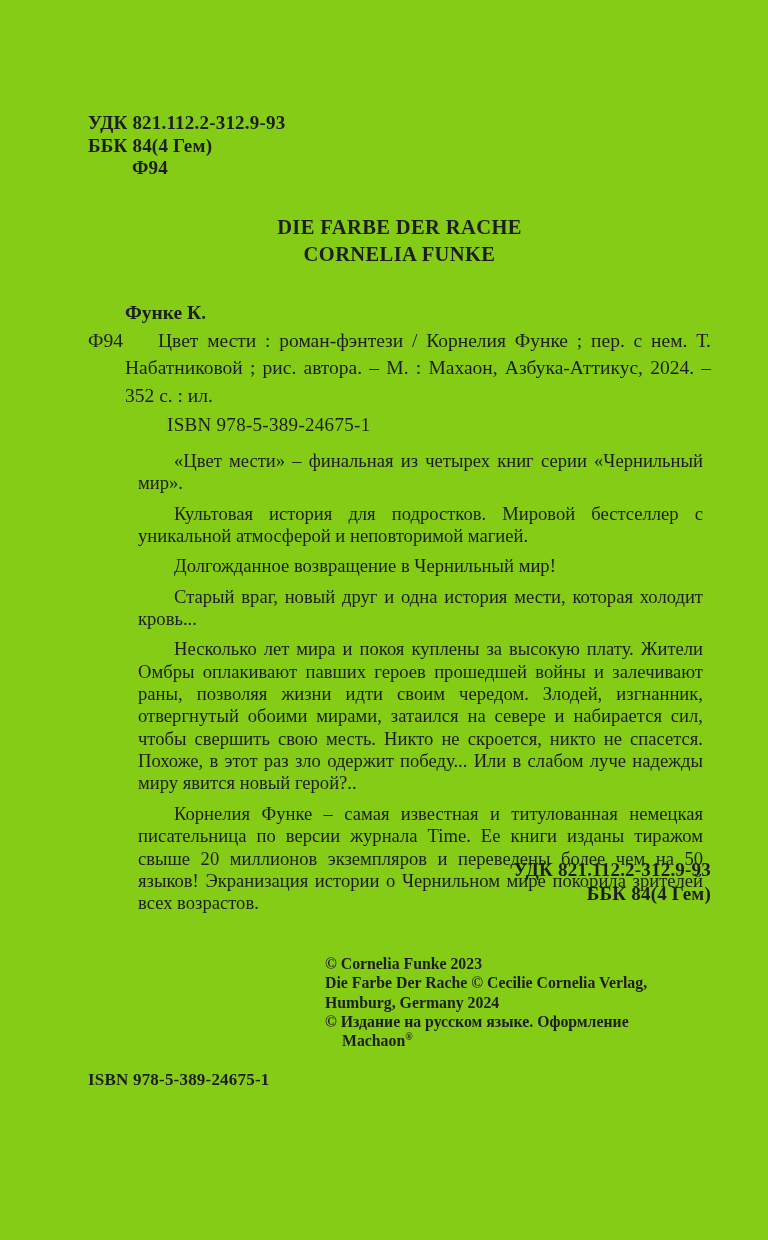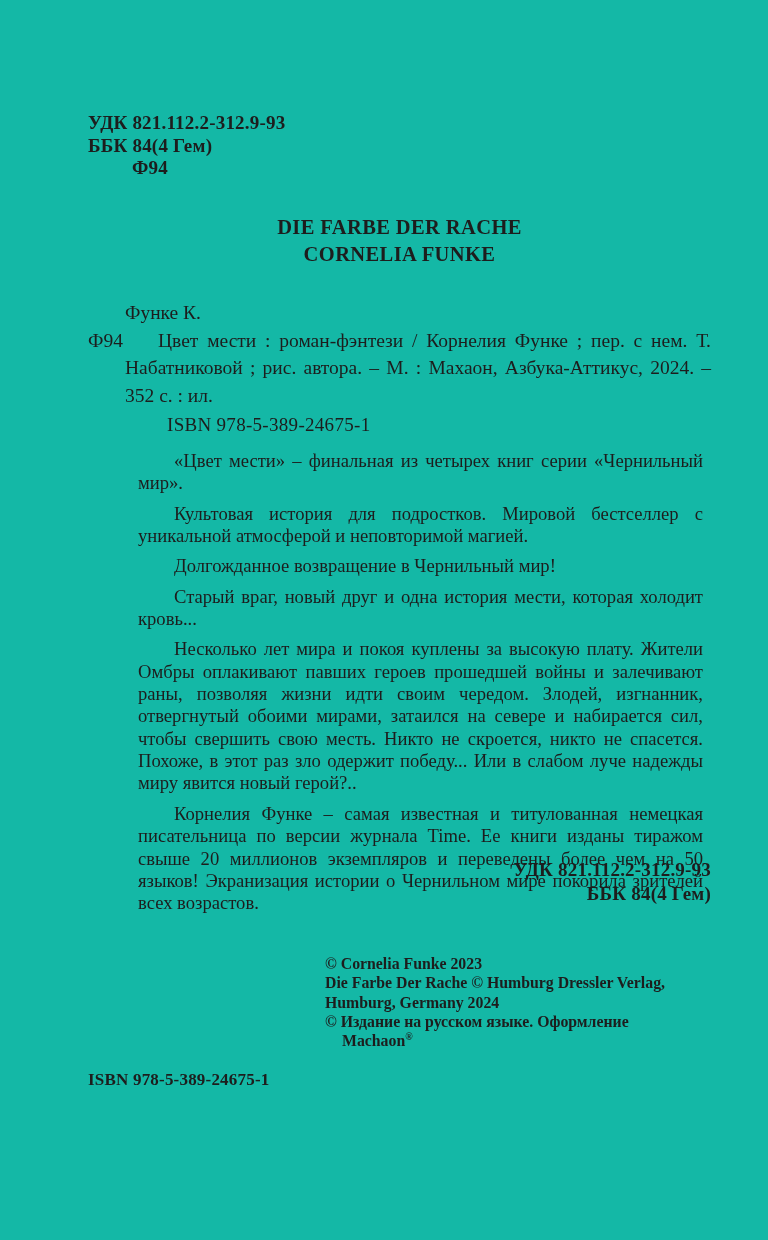--- a/index.html
+++ b/index.html
@@ -5,21 +5,21 @@
   html, body {
     margin: 0;
     padding: 0;
     background: #e8e8e8;
   }
   .page {
     position: relative;
     width: 768px;
     height: 1240px;
     margin: 0 auto;
-    background: #14b8a6;
+    background: #84cc16;
     color: #1d1d1d;
     font-family: "Liberation Serif", "DejaVu Serif", serif;
     overflow: hidden;
   }
 
   
   .udk-top {
     position: absolute;
     top: 112px;
     left: 88px;
@@ -49,21 +49,21 @@
   .bib {
     position: absolute;
     top: 299px;
     left: 88px;
     width: 623px;
     font-size: 19.5px;
     line-height: 27.6px;
   }
   .bib .bib-author {
     margin-left: 37px;
-    font-weight: normal;
+    font-weight: bold;
   }
   .bib .bib-sign {
     position: absolute;
     left: 0;
     top: 27.6px;
   }
   .bib .bib-record {
     margin-left: 37px;
     text-align: justify;
     text-indent: 33px;
@@ -166,21 +166,21 @@
     <p>Корнелия Функе – самая известная и титулованная немецкая писательница по версии журнала Time. Ее книги изданы тиражом свыше 20 миллионов экземпляров и переведены более чем на 50 языков! Экранизация истории о Чернильном мире покорила зрителей всех возрастов.</p>
   </div>
 
   <div class="udk-bottom">
     <div>УДК 821.112.2-312.9-93</div>
     <div>ББК 84(4 Гем)</div>
   </div>
 
   <div class="copyright">
     <div>© Cornelia Funke 2023</div>
-    <div>Die Farbe Der Rache © Humburg Dressler Verlag,</div>
+    <div>Die Farbe Der Rache © Cecilie Cornelia Verlag,</div>
     <div>Humburg, Germany 2024</div>
     <div>© Издание на русском языке. Оформление</div>
     <div class="cr-indent"><span>Machaon</span><sup>®</sup></div>
   </div>
 
   <div class="isbn-bottom">ISBN 978-5-389-24675-1</div>
 
 </div>
 
 </body></html>

